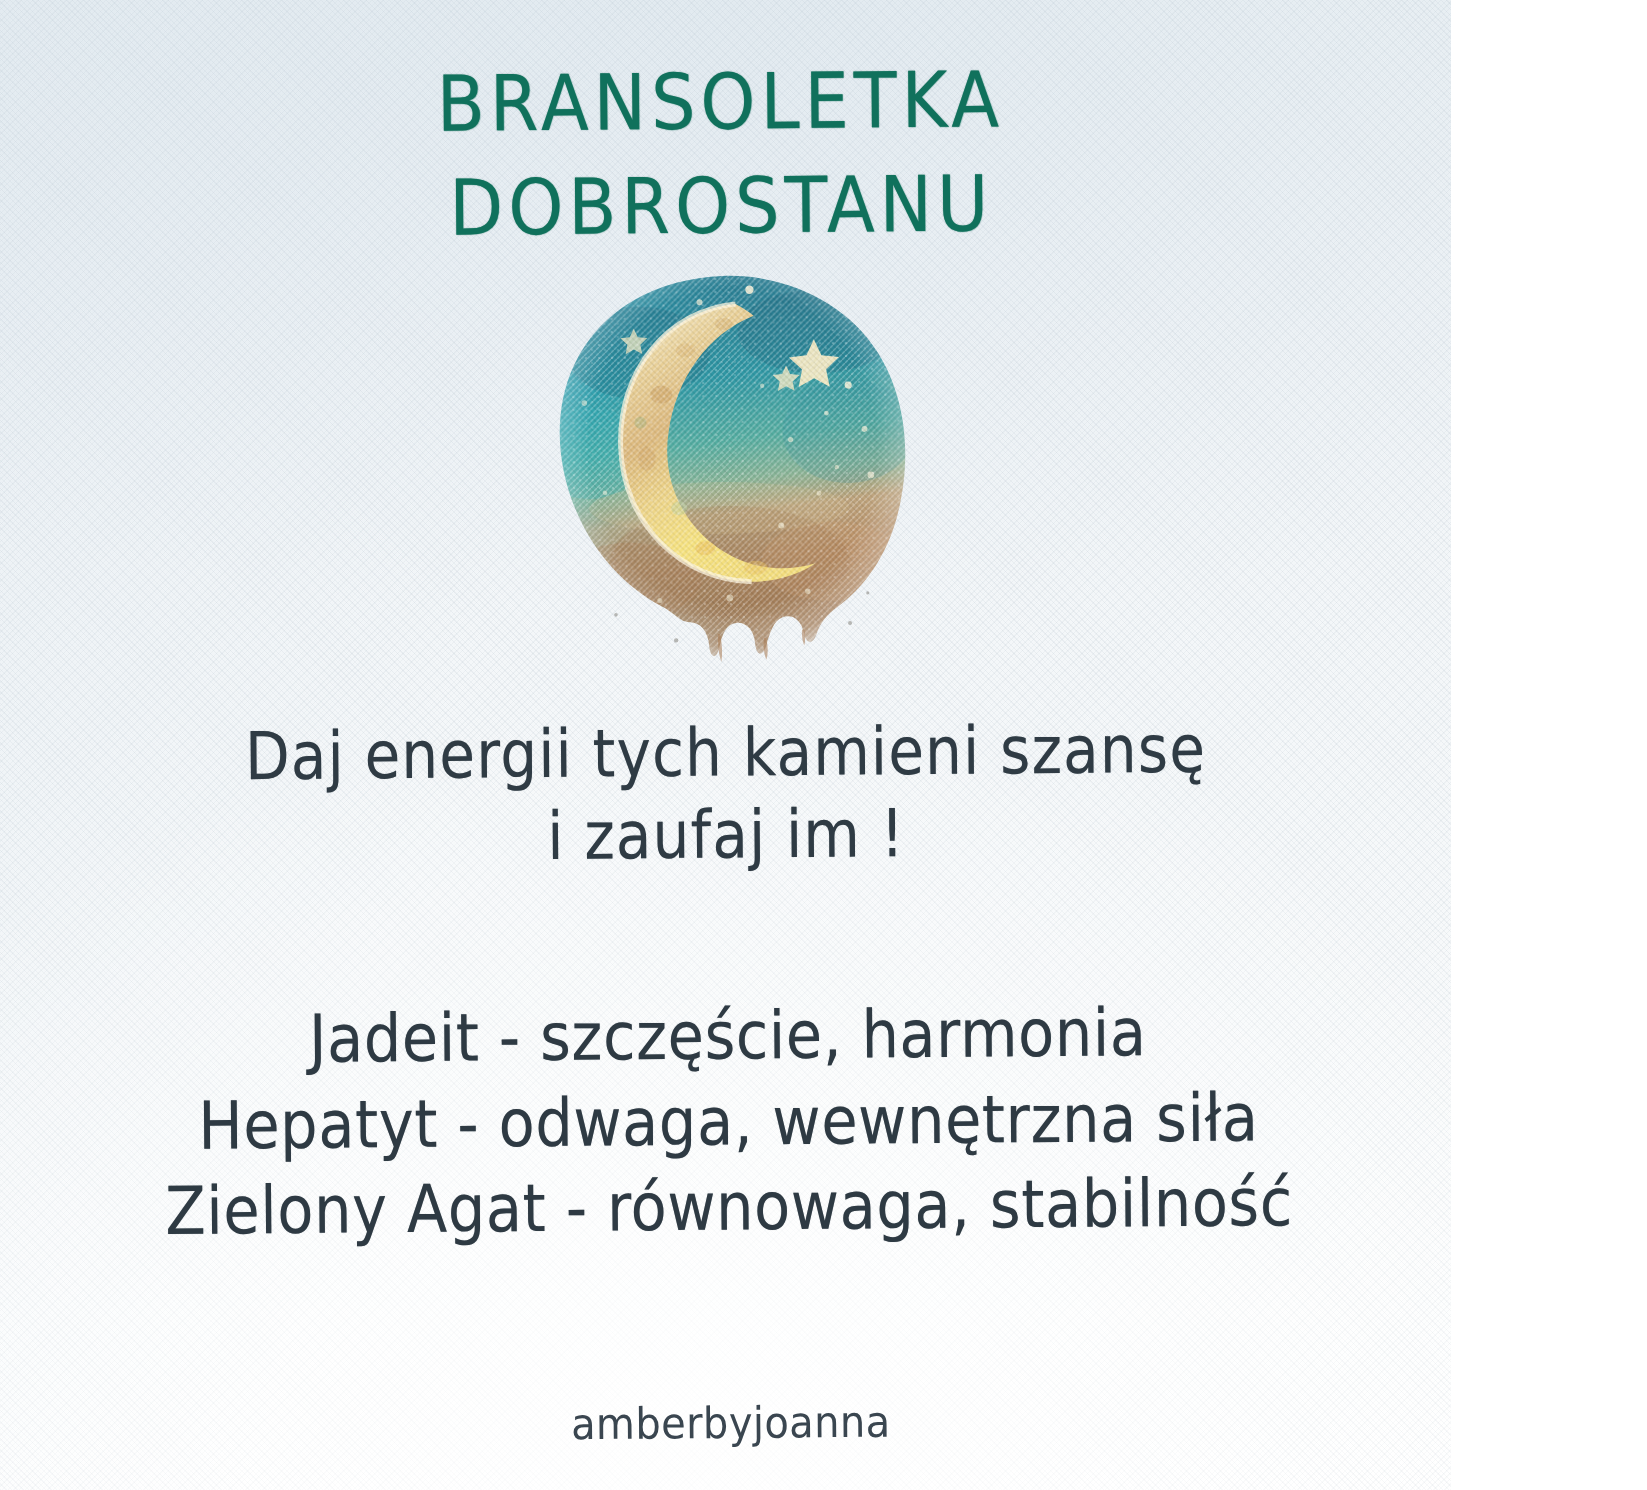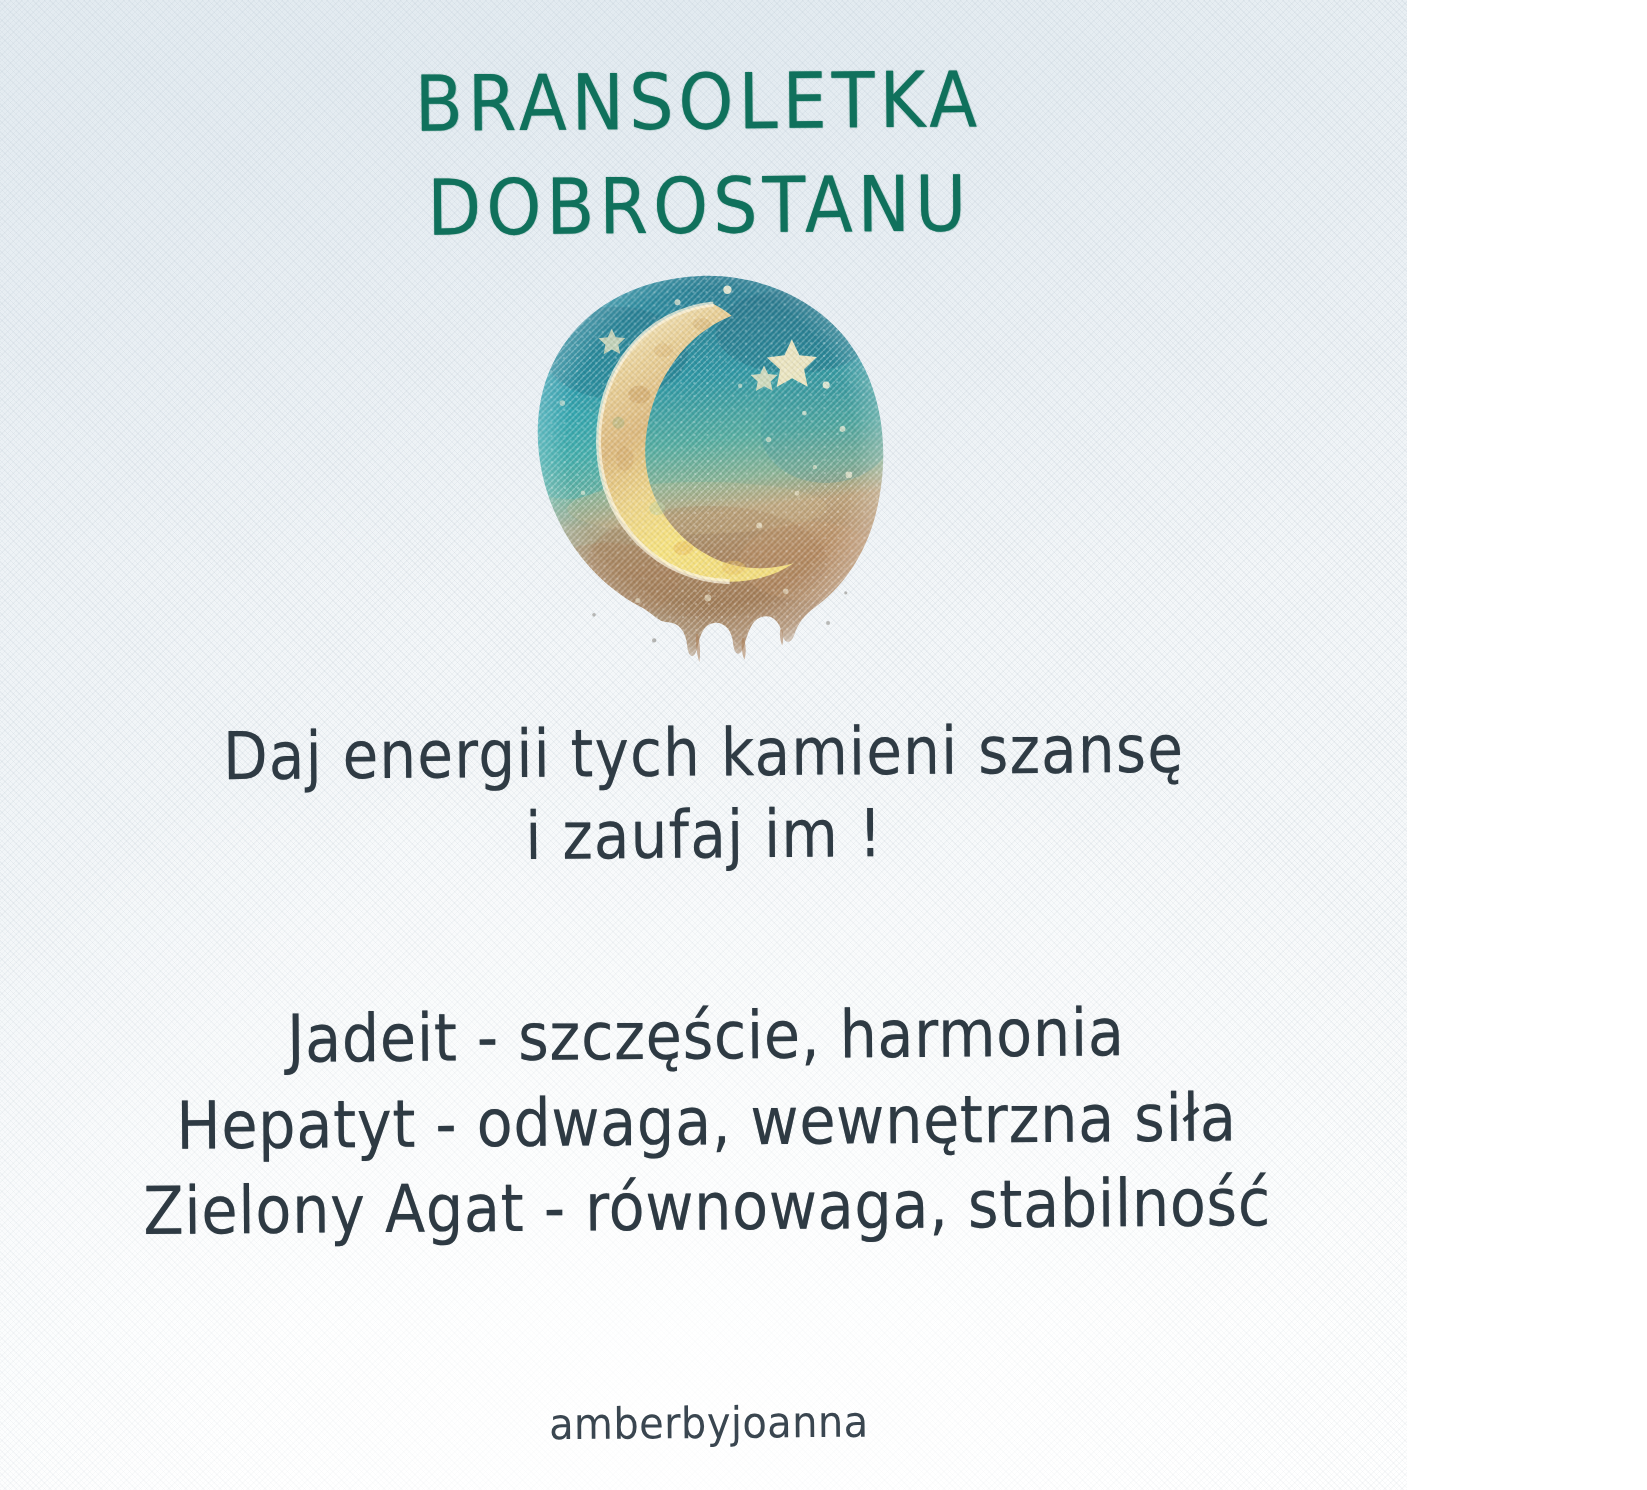--- a/index.html
+++ b/index.html
@@ -21,20 +21,21 @@
     height: 1490px;
     background:
       linear-gradient(to bottom,
         #eef3f6 0%,
         #f0f4f7 18%,
         #f4f7f9 45%,
         #f8fafb 70%,
         #fdfefe 88%,
         #ffffff 100%);
     overflow: hidden;
+    padding-left: 44px;
   }
 
   
   .paper-texture {
     position: absolute;
     inset: 0;
     pointer-events: none;
     background-image:
       repeating-linear-gradient(45deg,
         rgba(150,165,178,0.13) 0px,

